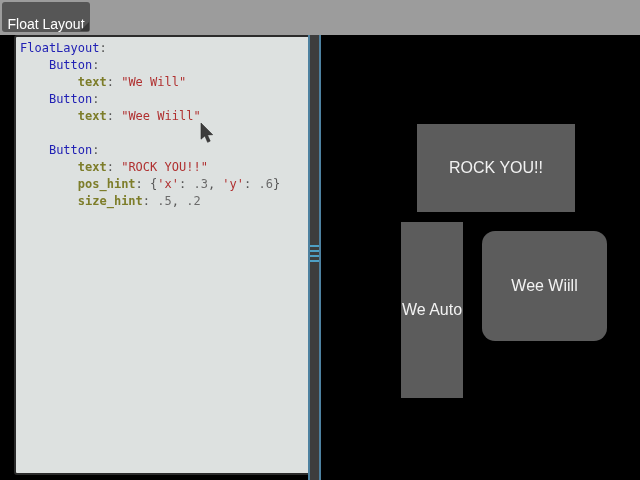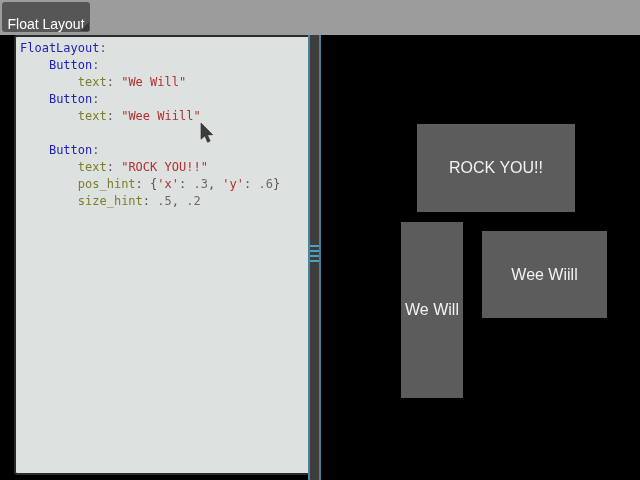--- a/index.html
+++ b/index.html
@@ -29,21 +29,21 @@
     margin-right:22px;cursor:pointer;}
   .checkbox .check{color:var(--check);font-size:21px;line-height:1;}
   .render-now{width:88px;background:#535353;font-size:15px;}
 
   .editor{position:absolute;left:0;top:35px;width:308px;height:440px;
     background:var(--editor-bg);border:2px solid var(--editor-border);border-radius:3px;
     font-family:"DejaVu Sans Mono","Liberation Mono",monospace;font-size:12px;
     line-height:17px;padding:3px 4px;overflow:hidden;cursor:text;margin-left:14px;}
   .code-line{white-space:pre;height:17px;}
   .seg-cls{color:var(--code-cls);}
-  .seg-attr{color:var(--code-attr);}
+  .seg-attr{color:var(--code-attr);font-weight:bold;}
   .seg-str{color:var(--code-str);}
   .seg-num{color:var(--code-num);}
   .seg-punc{color:var(--code-punc);}
   .seg-pln{color:#444;}
 
   .splitter{position:absolute;left:308px;top:35px;width:13px;height:445px;
     background:var(--splitter-bg);border-left:2px solid var(--splitter-edge);
     border-right:2px solid var(--splitter-edge);cursor:col-resize;}
   .splitter .grip{position:absolute;left:0;right:0;top:210px;display:flex;
     flex-direction:column;gap:3px;}
@@ -83,19 +83,19 @@
   <div class="grip">
     <i></i>
       <i></i>
       <i></i>
       <i></i>
   </div>
 </div>
 
 <div class="preview">
     <div class="kv-button" style="left: 96px; top: 89px; width: 158px; height: 88px;">ROCK YOU!!</div>
-    <div class="kv-button" style="left: 161px; top: 196px; width: 125px; height: 87px;">Wee Wiill</div>
-    <div class="kv-button" style="left: 80px; top: 187px; width: 62px; height: 176px;">We Will</div>
+    <div class="kv-button" style="left: 161px; top: 196px; width: 125px; height: 110px; border-radius: 13px;">Wee Wiill</div>
+    <div class="kv-button" style="left: 80px; top: 187px; width: 62px; height: 176px;">We Auto</div>
   </div>
 
 <svg class="cursor" viewBox="0 0 15 21">
   <path d="M1,0 L1,16.2 L4.9,12.9 L7.6,19.3 L10.2,18.1 L7.5,11.9 L12.7,11.7 Z" fill="#3c3c3c" stroke="#2a2a2a" stroke-width="0.6"></path>
 </svg>
 
 </body></html>

